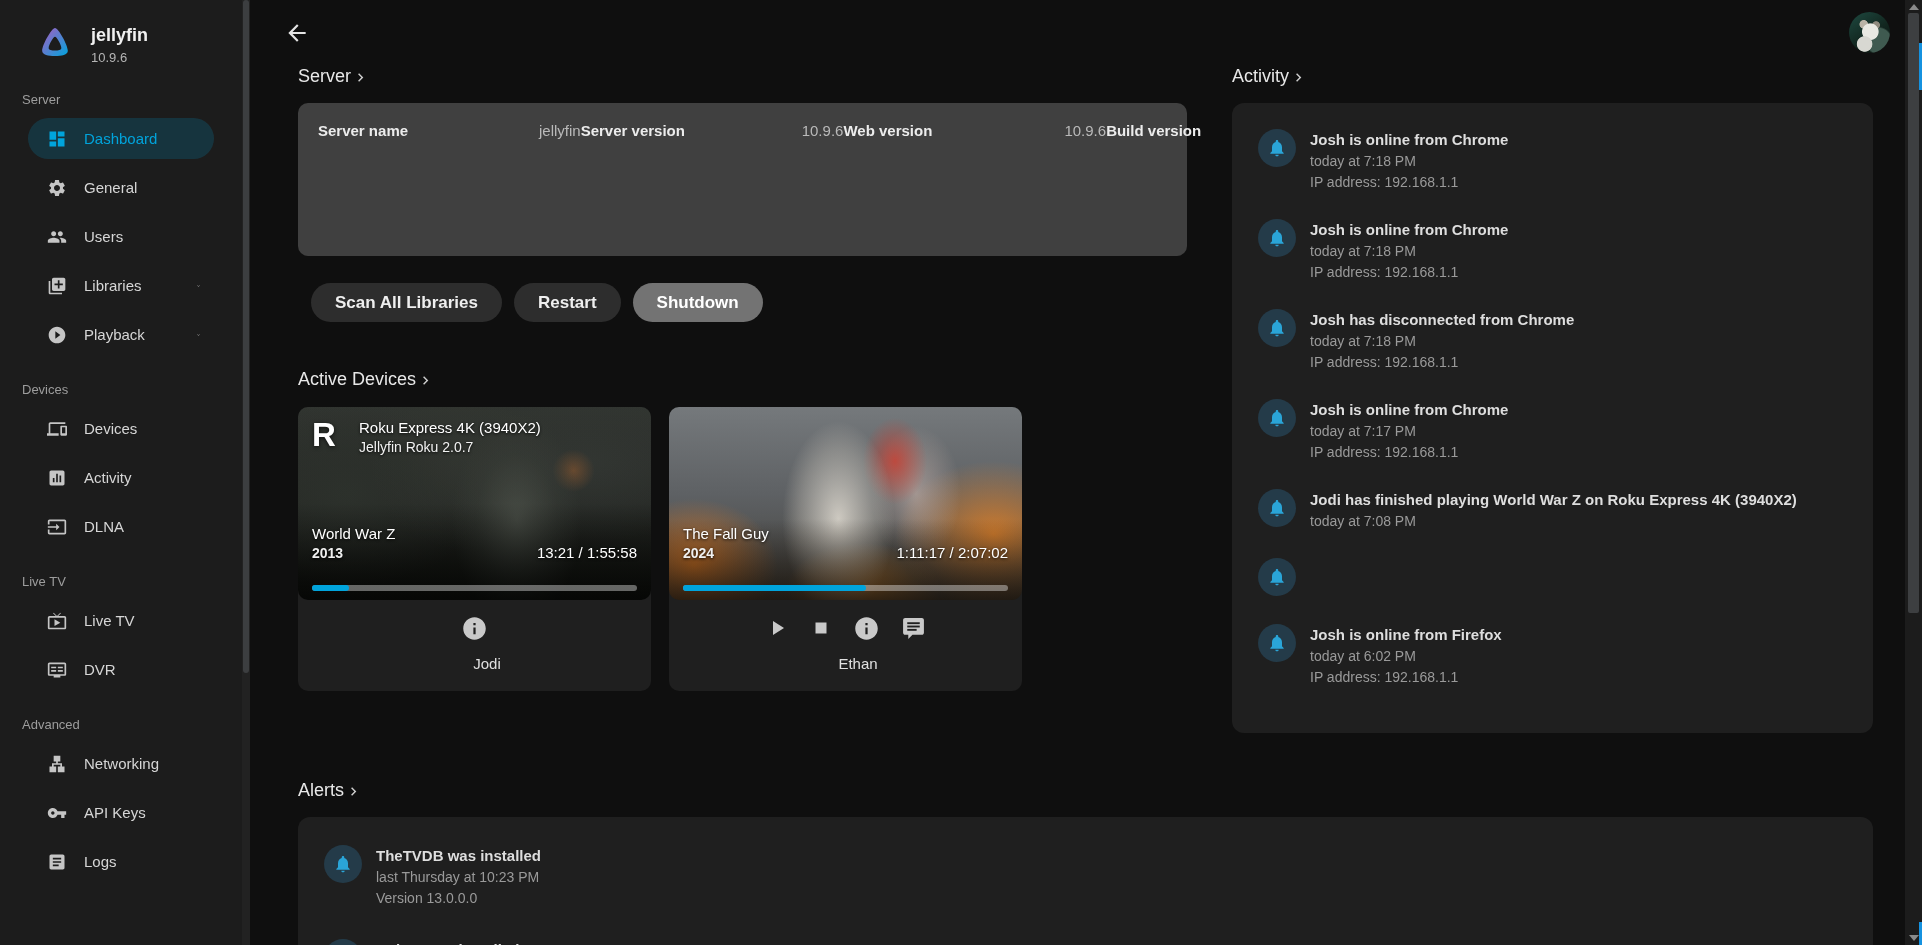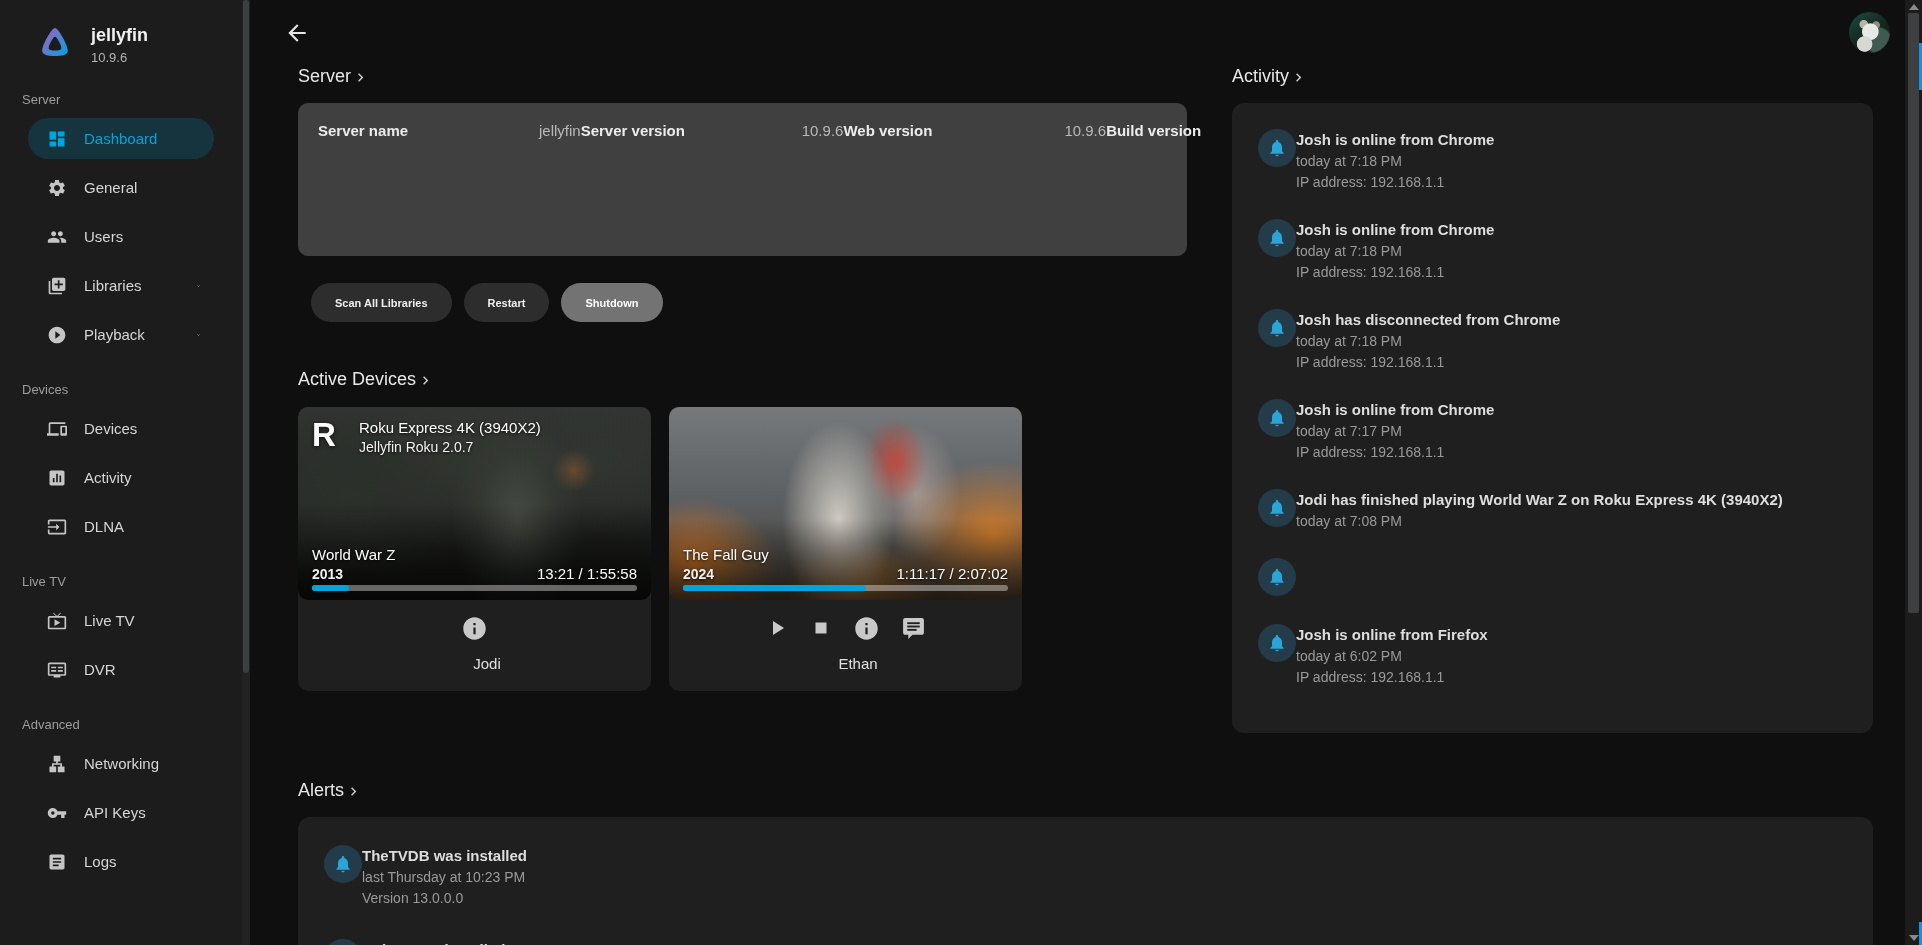--- a/index.html
+++ b/index.html
@@ -61,21 +61,21 @@
     height:153px; background:#404040; border-radius:10px; padding:18px 20px;
     display:flex; flex-direction:row; justify-content:space-between;
   }
   .srow { display:flex; font-size:15px; line-height:19px; }
   .slabel { width:221px; font-weight:700; color:#ececec; }
   .svalue { color:#b9b9b9; }
 
   .btn-row { margin:27px 0 0 13px; display:flex; gap:12px; }
   .btn {
     height:39px; padding:0 24px; border:none; border-radius:100px; background:#2d2d2d;
-    color:#efefef; font-size:11px; font-weight:700; font-family:inherit; cursor:pointer;
+    color:#efefef; font-size:17px; font-weight:700; font-family:inherit; cursor:pointer;
   }
   .btn.danger { background:#737373; color:#fff; }
 
   .devices-h { margin-top:47px !important; margin-bottom:17px !important; }
   .devices-row { display:flex; gap:18px; }
   .device-card { width:353px; background:#1f1f1f; border-radius:10px; }
   .media { position:relative; height:193px; border-radius:10px; overflow:hidden; }
   .media.wwz {
     background:
       linear-gradient(to top, rgba(4,5,4,.85), rgba(10,12,10,.2) 50%),
@@ -95,36 +95,36 @@
       radial-gradient(120px 95px at 7% 82%, rgba(233,123,30,.85) 0%, transparent 70%),
       radial-gradient(140px 105px at 92% 66%, rgba(238,133,35,.8) 0%, transparent 70%),
       radial-gradient(110px 65px at 55% 94%, rgba(243,150,45,.7) 0%, transparent 70%),
       linear-gradient(180deg, #75797c 0%, #5e6164 45%, #403e38 100%);
   }
   .media-header { display:flex; gap:13px; padding:12px 14px; align-items:flex-start; }
   .platform { width:34px; color:#fff; filter:drop-shadow(0 1px 2px rgba(0,0,0,.7)); }
   .platform-glyph { font-size:33px; font-weight:800; line-height:32px; color:#fff; letter-spacing:-1px; }
   .media-dev-name { font-size:15px; color:#fff; text-shadow:0 1px 3px rgba(0,0,0,.85); }
   .media-client   { font-size:14px; color:#f2f2f2; margin-top:3px; text-shadow:0 1px 3px rgba(0,0,0,.85); }
-  .media-bottom { position:absolute; left:14px; right:14px; bottom:18px; display:flex; justify-content:space-between; align-items:flex-end; }
+  .media-bottom { position:absolute; left:14px; right:14px; bottom:39px; display:flex; justify-content:space-between; align-items:flex-end; }
   .media-title { font-size:15px; color:#fff; text-shadow:0 1px 3px rgba(0,0,0,.85); }
   .media-year  { font-size:14px; color:#f0f0f0; margin-top:3px; text-shadow:0 1px 3px rgba(0,0,0,.85);font-weight:bold; }
   .media-time  { font-size:15px; color:#fff; text-shadow:0 1px 3px rgba(0,0,0,.85); }
   .progress { position:absolute; left:14px; right:14px; bottom:9px; height:6px; border-radius:3px; background:rgba(255,255,255,.38); }
   .progress-fill { height:6px; border-radius:3px; background:#00a4dc; }
   .device-footer { padding-top:13px; }
   .controls { display:flex; justify-content:center; align-items:center; gap:21px; height:30px; }
   .control { background:none; border:none; color:#c9c9c9; cursor:pointer; padding:0; }
   .device-user { text-align:center; font-size:15px; color:#e0e0e0; margin-top:12px; padding-bottom:19px;margin-left:25px; }
 
   
   .panel { background:#1f1f1f; border-radius:12px; padding:12px 26px; }
   .activity-panel { height:630px; overflow:hidden; }
   .alerts-panel { height:240px; overflow:hidden; }
-  .feed-item { display:flex; gap:0; padding:14px 0; }
+  .feed-item { display:flex; gap:14px; padding:14px 0; }
   .feed-icon {
     width:38px; height:38px; border-radius:50%; background:#243b49; flex:0 0 38px;
     display:flex; align-items:center; justify-content:center; color:#2aa5d8;
   }
   .feed-title { font-size:15px; font-weight:600; color:#dedede; line-height:19px; padding-top:1px; }
   .feed-sub { font-size:14px; color:#9a9a9a; line-height:18px; margin-top:3px; }
   .alerts-section { margin-top:47px; }
   .alerts-panel .feed-item { padding:16px 0; }
 
   

